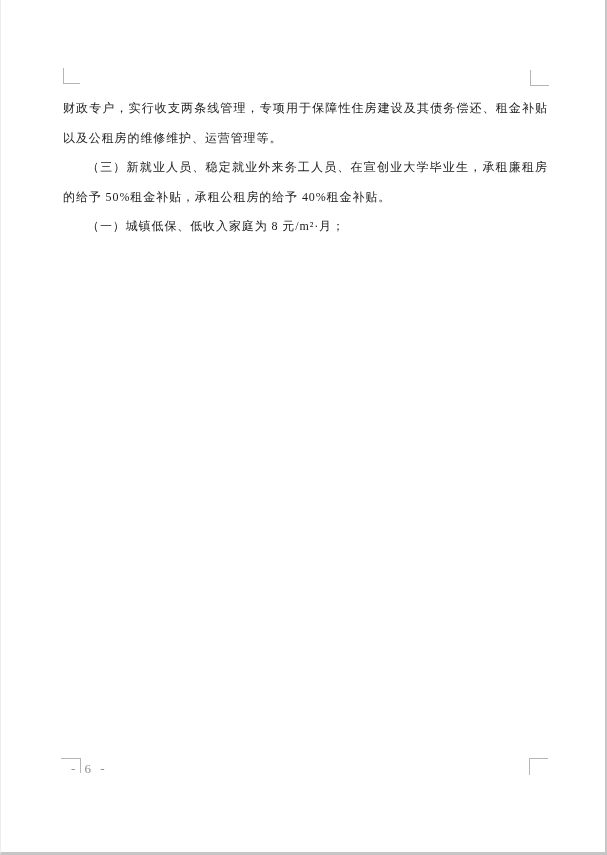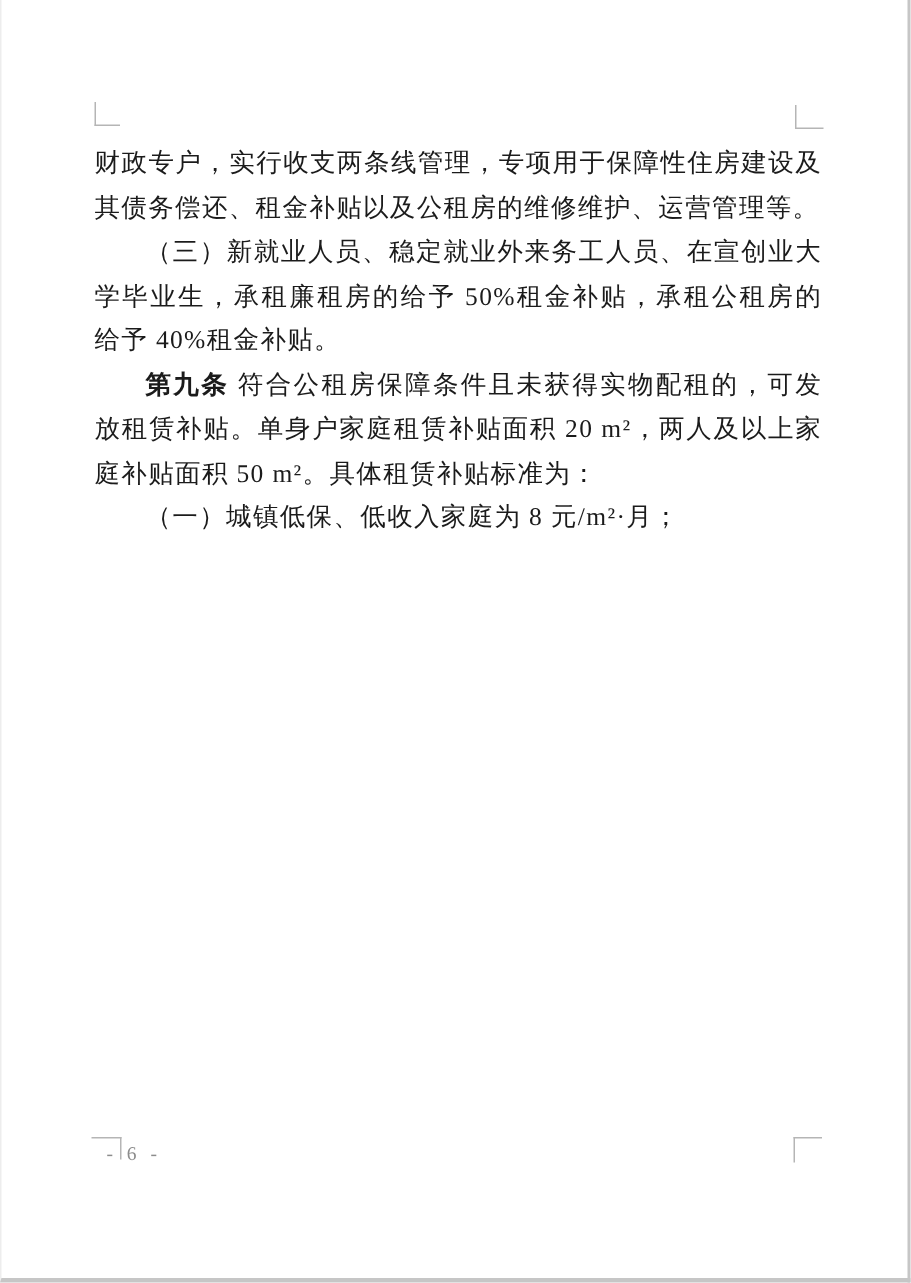--- a/index.html
+++ b/index.html
@@ -25,21 +25,21 @@
     border-bottom: 3px solid var(--page-edge);
     box-sizing: content-box;
   }
   .document-body {
     position: absolute;
     left: 62px; top: 94px;
     width: 485px;
   }
   .para {
     margin: 0;
-    font-size: 17px;
+    font-size: 12px;
     line-height: 29.5px;
     letter-spacing: 0.9px;
     color: var(--text);
     text-align: justify;
     text-justify: inter-ideograph;
     line-break: strict;
   }
   .para.indent { text-indent: 2em; }
   .para .bold { font-weight: 700; }
   .crop-mark { position: absolute; box-sizing: border-box; }
@@ -77,18 +77,17 @@
 
 <div class="page">
   <div class="crop-mark tl"></div>
   <div class="crop-mark tr"></div>
   <div class="crop-mark bl"></div>
   <div class="crop-mark br"></div>
 
   <div class="document-body">
       <p class="para"><span>财政专户，实行收支两条线管理，专项用于保障性住房建设及其债务偿还、租金补贴以及公租房的维修维护、运营管理等。</span></p>
       <p class="para indent"><span>（三）新就业人员、稳定就业外来务工人员、在宣创业大学毕业生，承租廉租房的给予 50%租金补贴，承租公租房的给予 40%租金补贴。</span></p>
-      <p class="para indent"><span class="bold">第九条</span><span> 符合公租房保障条件且未获得实物配租的，可发放租赁补贴。单身户家庭租赁补贴面积 20 m²，两人及以上家庭补贴面积 50 m²。具体租赁补贴标准为：</span></p>
       <p class="para indent"><span>（一）城镇低保、低收入家庭为 8 元/m²·月；</span></p>
     </div>
 
   <div class="page-number">- 6 -</div>
 </div>
 
 </body></html>

